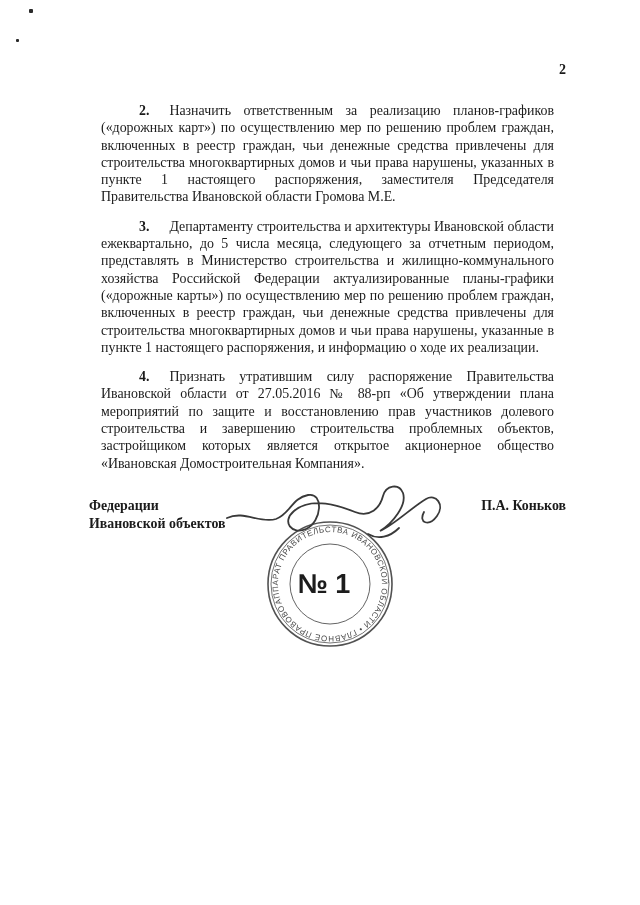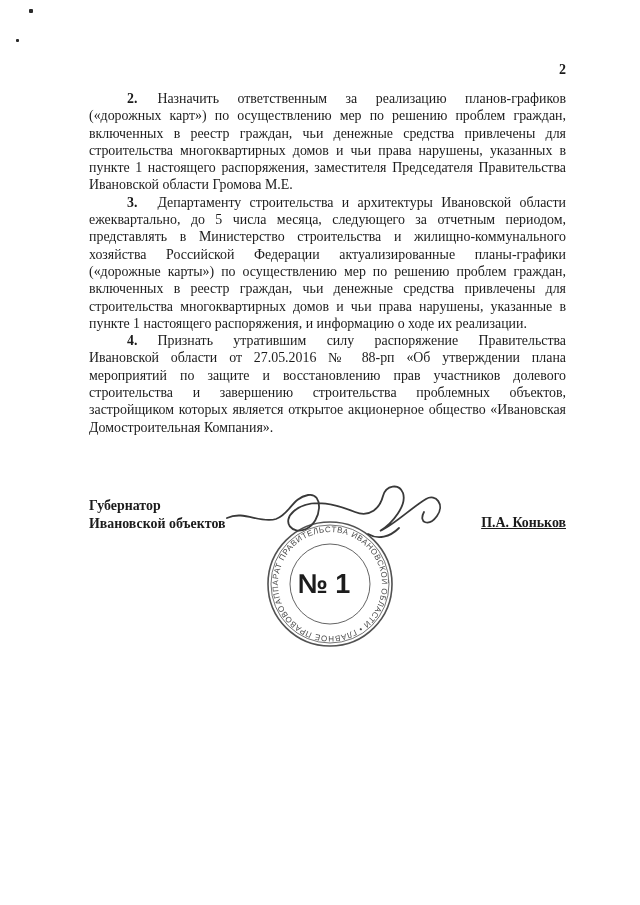--- a/index.html
+++ b/index.html
@@ -32,42 +32,40 @@
     position: absolute;
     top: 90px;
     left: 89px;
     width: 477px;
   }
   .para {
     text-align: justify;
     text-indent: 38px;
     font-size: 13.9px;
     line-height: 17.3px;
-    margin: 0;
+    margin: 12px;
   }
   .pnum {
     font-weight: bold;
     margin-right: 20px;
   }
   .sig-block {
     position: absolute;
     top: 497px;
     left: 89px;
     width: 477px;
     font-size: 13.9px;
     font-weight: bold;
     line-height: 17.5px;
   }
   .sig-left {
     float: left;
   }
   .sig-right {
     float: right;
-    margin-top: 17px;
-    text-decoration: underline;
   }
   .signature-svg {
     position: absolute;
     left: 222px;
     top: 478px;
     width: 240px;
     height: 72px;
     pointer-events: none;
   }
   .stamp-svg {
@@ -115,21 +113,21 @@
   <div class="page-number">2</div>
 
   <div class="text-block">
     <p class="para"><span class="pnum">2.</span><span>Назначить ответственным за реализацию планов-графиков («дорожных карт») по осуществлению мер по решению проблем граждан, включенных в реестр граждан, чьи денежные средства привлечены для строительства многоквартирных домов и чьи права нарушены, указанных в пункте 1 настоящего распоряжения, заместителя Председателя Правительства Ивановской области Громова М.Е.</span></p>
     <p class="para"><span class="pnum">3.</span><span>Департаменту строительства и архитектуры Ивановской области ежеквартально, до 5 числа месяца, следующего за отчетным периодом, представлять в Министерство строительства и жилищно-коммунального хозяйства Российской Федерации актуализированные планы-графики («дорожные карты») по осуществлению мер по решению проблем граждан, включенных в реестр граждан, чьи денежные средства привлечены для строительства многоквартирных домов и чьи права нарушены, указанные в пункте 1 настоящего распоряжения, и информацию о ходе их реализации.</span></p>
     <p class="para"><span class="pnum">4.</span><span>Признать утратившим силу распоряжение Правительства Ивановской области от 27.05.2016 № 88-рп «Об утверждении плана мероприятий по защите и восстановлению прав участников долевого строительства и завершению строительства проблемных объектов, застройщиком которых является открытое акционерное общество «Ивановская Домостроительная Компания».</span></p>
   </div>
 
   <div class="sig-block">
     <div class="sig-left">
-      <div>Губернатор</div>
+      <div>Федерации</div>
       <div>Ивановской объектов</div>
     </div>
     <div class="sig-right">П.А. Коньков</div>
   </div>
 
   <svg class="signature-svg" viewBox="0 0 240 72">
     <path class="sig-stroke" d="M5,40 C22,32 38,46 54,41 C68,36 70,20 86,17 C102,14 100,44 84,51 C70,57 59,44 72,33 C90,18 118,28 133,34 C148,40 158,30 161,18 C164,7 177,5 181,15 C185,27 171,45 158,53 C172,47 189,30 204,21 C214,15 223,27 215,38 C207,49 196,45 202,34"></path>
     <path class="sig-stroke" d="M146,56 C156,62 168,59 177,50"></path>
   </svg>
 

